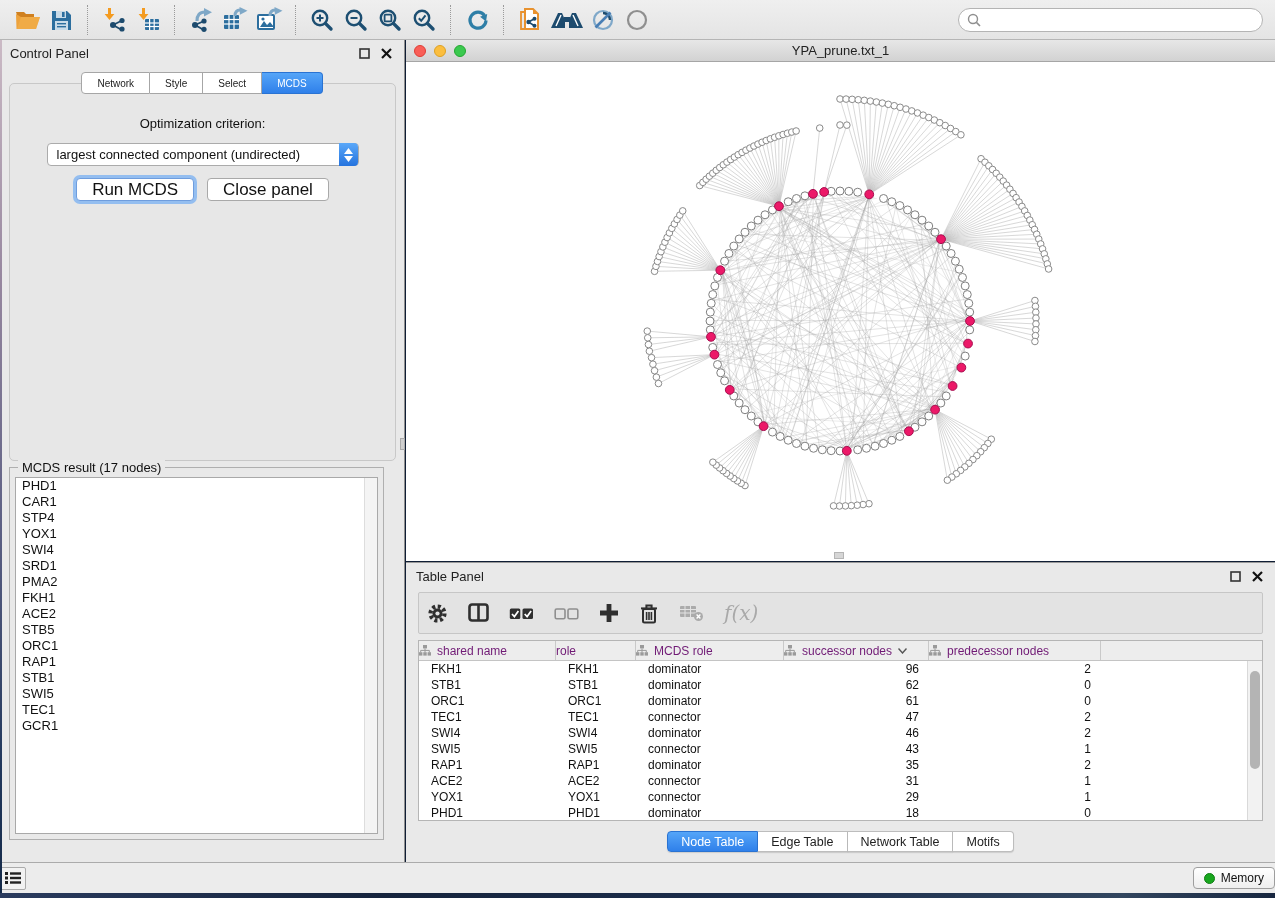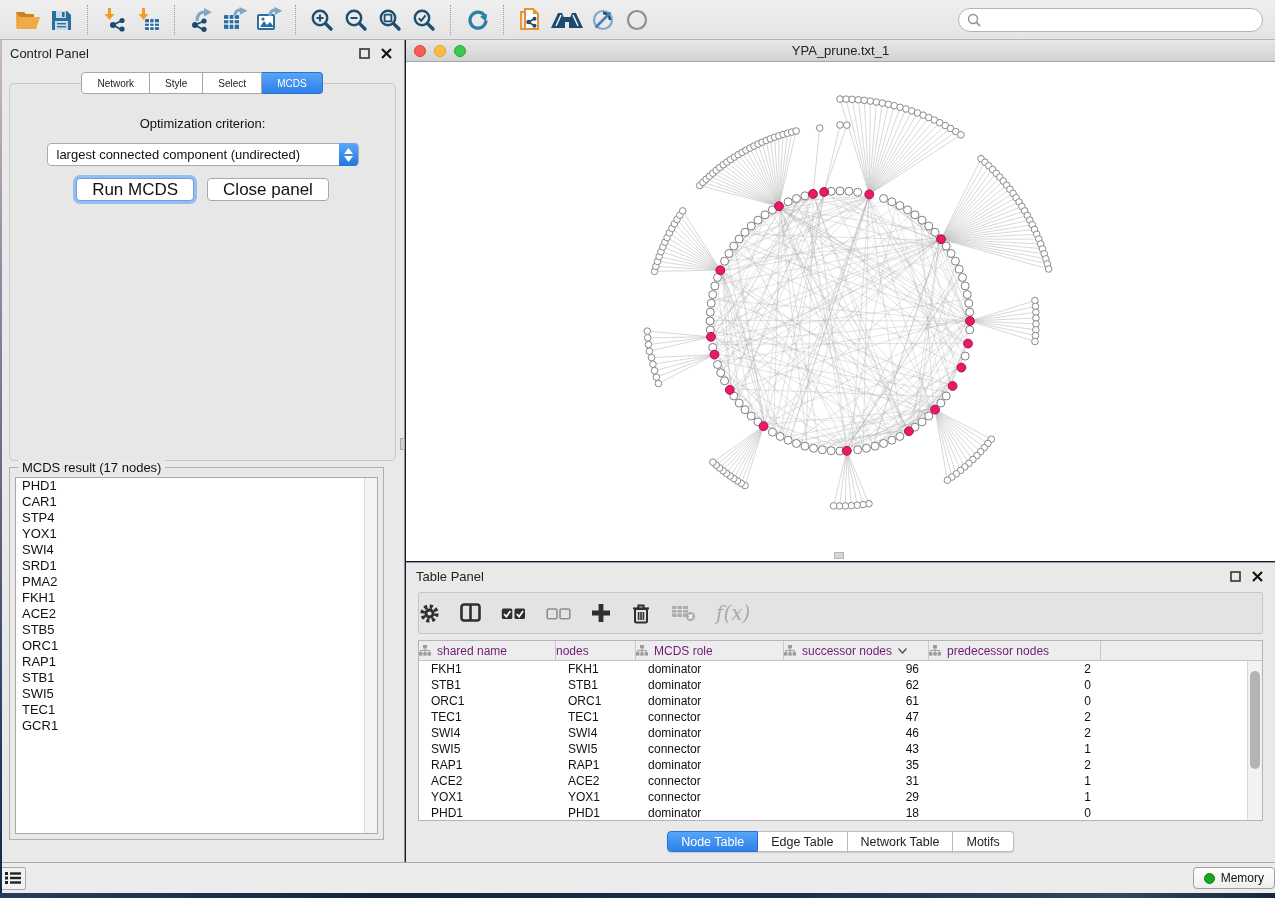--- a/index.html
+++ b/index.html
@@ -66,21 +66,21 @@
   .light.yellow { background:#fbbe3f; border:1px solid #dea123; }
   .light.green { background:#3bc94f; border:1px solid #24a732; }
   .nettitle { position:absolute; left:0; right:0; text-align:center; font-size:13px; color:#222; }
   .netcanvas { position:absolute; left:0; top:22px; width:869px; height:499px; background:#fff; }
   .net-handle { position:absolute; left:428px; bottom:2px; width:10px; height:7px; background:#d6d6d6; border:1px solid #b5b5b5; }
 
   
   .tpanel { position:absolute; left:406px; top:562px; width:869px; height:300px; background:#e9e9e9;
     border-top:1px solid #999; }
   .ttoolbar { margin:3px 12px 0; height:42px; background:#e3e3e3; border:1px solid #c6c6c6;
-    border-radius:2px; display:flex; align-items:center; gap:20px; padding:0 0; }
+    border-radius:2px; display:flex; align-items:center; gap:20px; padding:0 8px; }
   .ticon { display:flex; align-items:center; }
   .fx { font-family:"DejaVu Serif",serif; font-style:italic; font-size:20px; color:#a9a9a9; }
   .ttable { margin:6px 12px 0; background:#fff; border:1px solid #b5b5b5; position:relative; height:181px; }
   .thead { display:flex; height:20px; background:#ededed; border-bottom:1px solid #c4c4c4; }
   .th { display:flex; align-items:center; gap:6px; font-size:12px; color:#701a75;
     border-right:1px solid #c9c9c9; overflow:hidden; }
   .trow { display:flex; height:16px; }
   .td { font-size:12px; line-height:16px; padding-left:12px; white-space:nowrap; overflow:hidden; }
   .td.num { text-align:right; padding-right:10px; padding-left:0; }
   .c0{width:137px}.c1{width:80px}.c2{width:148px}.c3{width:145px}.c4{width:172px}.c5{flex:1;border-right:none}
@@ -1036,21 +1036,21 @@
               <line x1="6" y1="3.4" x2="6" y2="5.4"></line>
               <line x1="1.7" y1="5.4" x2="10.3" y2="5.4"></line>
               <line x1="1.7" y1="5.4" x2="1.7" y2="7.2"></line>
               <line x1="6" y1="5.4" x2="6" y2="7.2"></line>
               <line x1="10.3" y1="5.4" x2="10.3" y2="7.2"></line>
             </g>
           </svg>
           <span>shared name</span>
         </div>
         <div class="th c1">
-          <span>nodes</span>
+          <span>role</span>
         </div>
         <div class="th c2">
           <svg width="12" height="11" viewBox="0 0 12 11">
             <g fill="#9a9a9a">
               <rect x="4" y="0" width="4" height="3.4"></rect>
               <rect x="0" y="7.2" width="3.4" height="3.4"></rect>
               <rect x="4.3" y="7.2" width="3.4" height="3.4"></rect>
               <rect x="8.6" y="7.2" width="3.4" height="3.4"></rect>
             </g>
             <g stroke="#9a9a9a" stroke-width="1">

